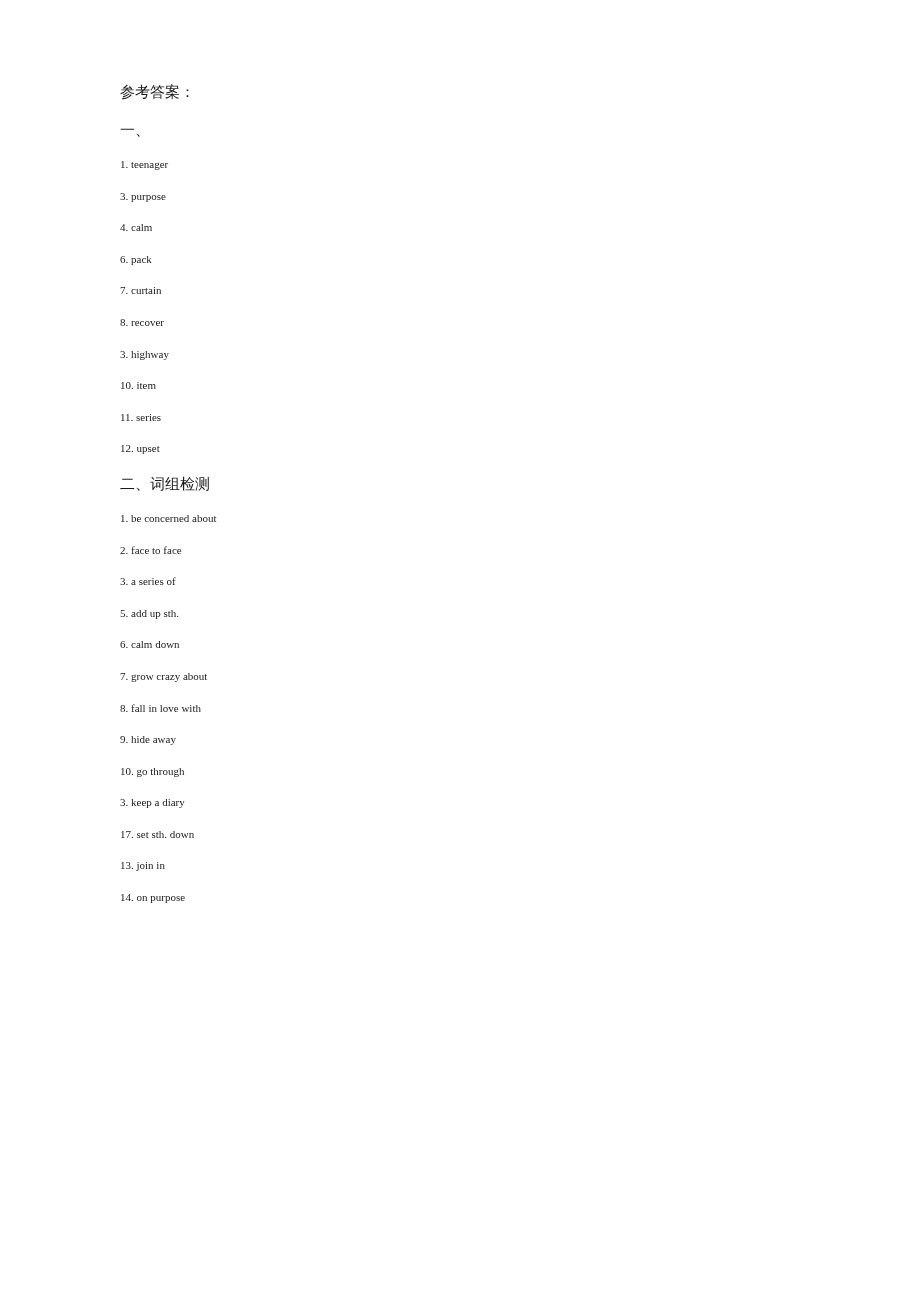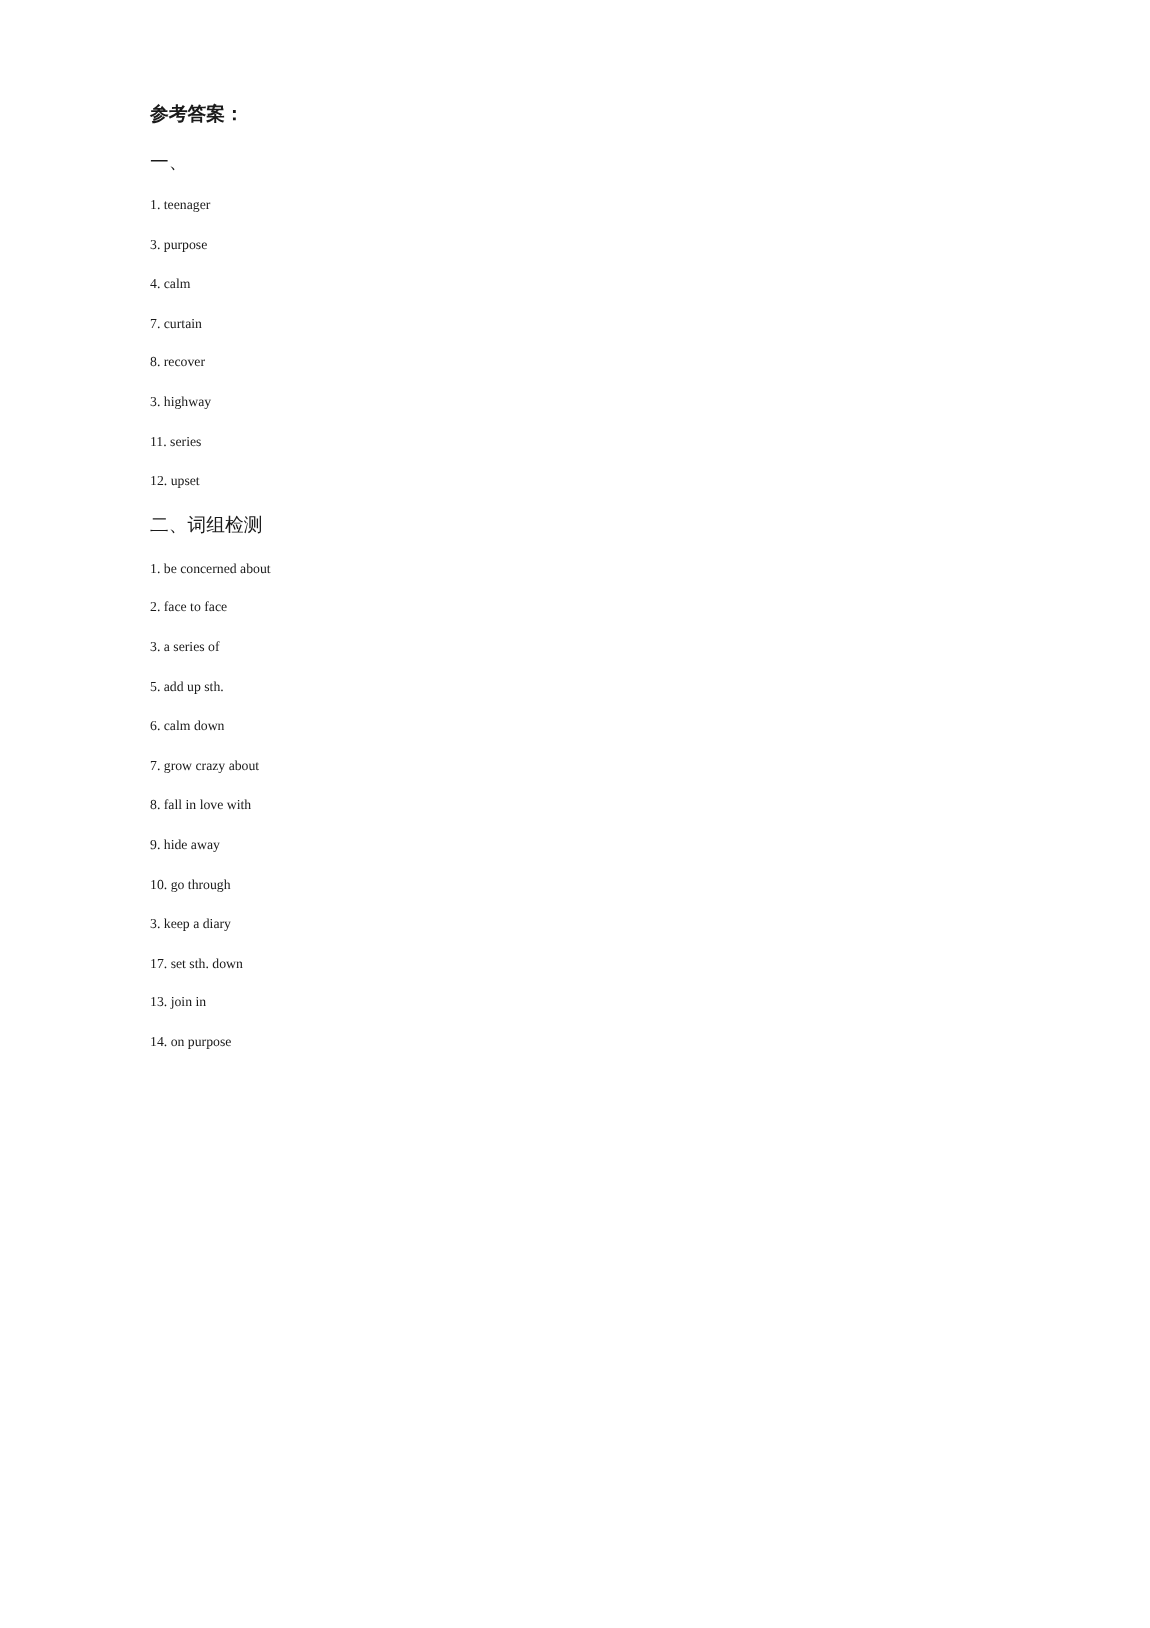--- a/index.html
+++ b/index.html
@@ -24,21 +24,21 @@
 
     .line {
       margin-bottom: 14px;
       line-height: 1.6;
       font-size: 11px;
     }
 
     .section-header {
       font-size: 15px;
       margin-bottom: 14px;
-      font-weight: bold;
+      font-weight: normal;
     }
 
     .subsection-header {
       font-size: 15px;
       margin-bottom: 14px;
       font-weight: normal;
     }
   </style>
 </head>
 <body>
@@ -46,23 +46,25 @@
 <div class="content-area">
 
   <div class="line section-header">参考答案：</div>
 
   <div class="line subsection-header">一、</div>
 
   <div id="section1-list">
       <div class="line">1. teenager</div>
       <div class="line">3. purpose</div>
       <div class="line">4. calm</div>
+      <div class="line">6. pack</div>
       <div class="line">7. curtain</div>
       <div class="line">8. recover</div>
       <div class="line">3. highway</div>
+      <div class="line">10. item</div>
       <div class="line">11. series</div>
       <div class="line">12. upset</div>
     </div>
 
   <div class="line subsection-header">二、词组检测</div>
 
   <div id="section2-list">
       <div class="line">1. be concerned about</div>
       <div class="line">2. face to face</div>
       <div class="line">3. a series of</div>

